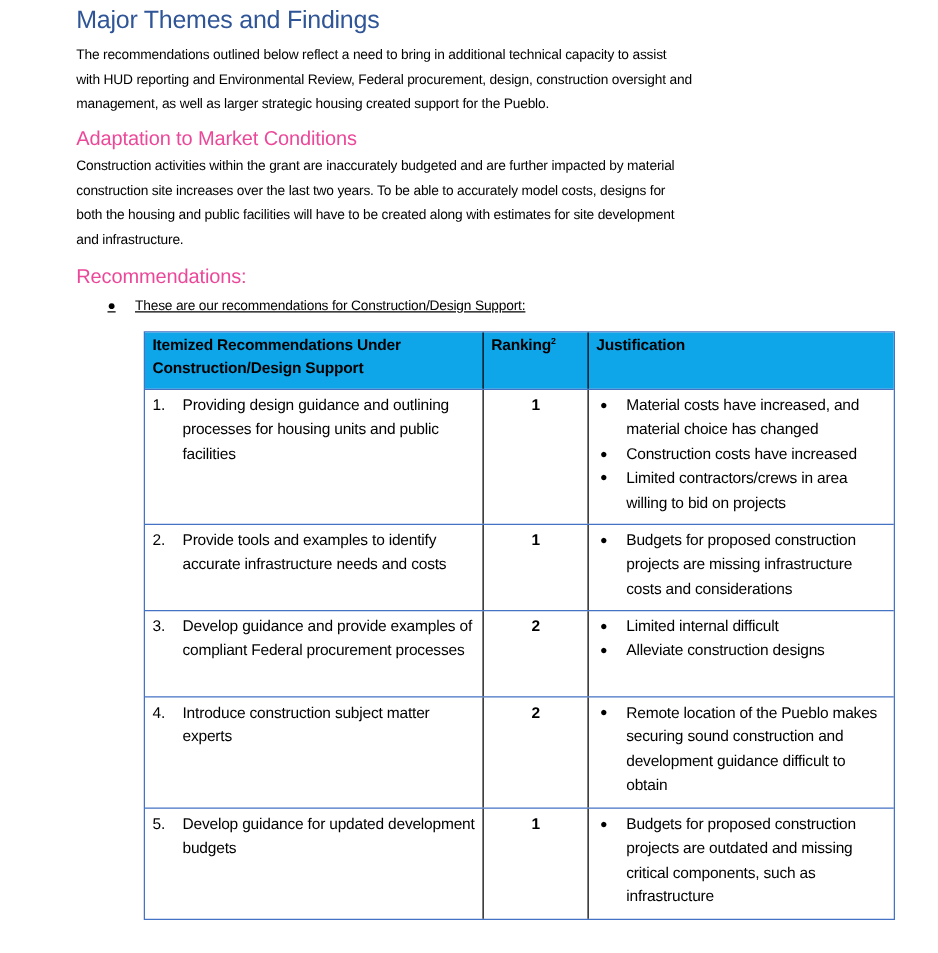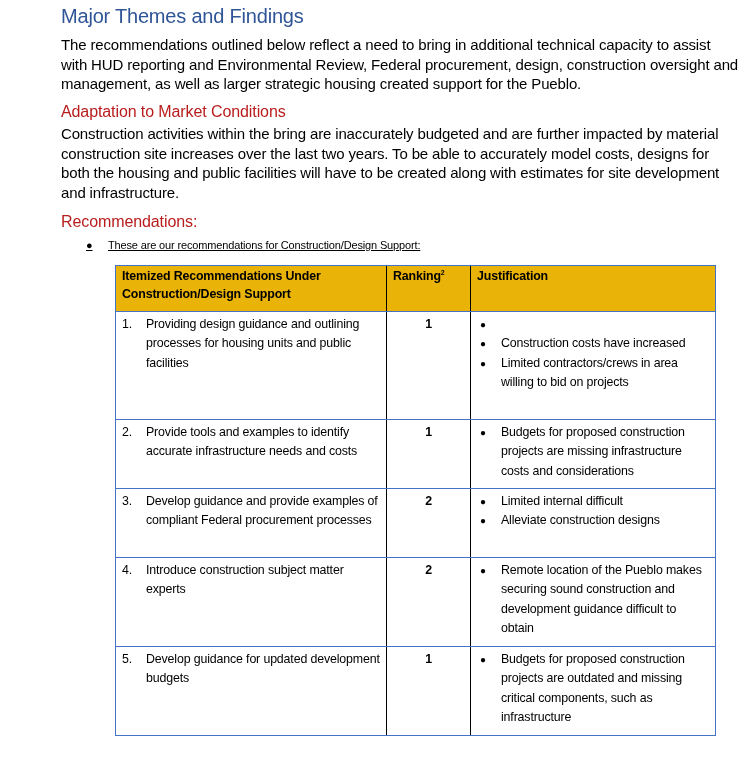--- a/index.html
+++ b/index.html
@@ -28,29 +28,29 @@
     top: 5px;
     font-size: 20px;
     color: #2F5597;
     white-space: nowrap;
     letter-spacing: -0.2px;
   }
   .h2 {
     position: absolute;
     left: 61px;
     font-size: 16px;
-    color: #b91c1c;
+    color: #ec4899;
     white-space: nowrap;
     letter-spacing: -0.1px;
   }
   .para {
     position: absolute;
     left: 61px;
     width: 640px;
-    font-size: 15px;
+    font-size: 11px;
     line-height: 19.6px;
     color: #000;
     letter-spacing: -0.15px;
   }
   .para .ln {
     display: block;
     white-space: nowrap;
   }
   .intro-bullet {
     position: absolute;
@@ -75,21 +75,21 @@
     border: 1.4px solid #4472C4;
     box-sizing: border-box;
   }
   .row {
     display: flex;
     border-top: 1.2px solid #4472C4;
     box-sizing: border-box;
   }
   .row:first-child { border-top: none; }
   .row.header {
-    background: #eab308;
+    background: #0ea5e9;
   }
   .cell {
     box-sizing: border-box;
     font-size: 12.4px;
     line-height: 19.4px;
     letter-spacing: -0.15px;
   }
   .c1 { width: 270px; padding: 3px 6px 0 6px; }
   .c2 { width: 84px; border-left: 1.2px solid #000; padding: 3px 6px 0 6px; text-align: center; }
   .c3 { flex: 1; border-left: 1.2px solid #000; padding: 3px 4px 0 6px; }
@@ -134,21 +134,21 @@
 
   <div class="para" style="top:35px;">
     <span class="ln">The recommendations outlined below reflect a need to bring in additional technical capacity to assist</span>
     <span class="ln">with HUD reporting and Environmental Review, Federal procurement, design, construction oversight and</span>
     <span class="ln">management, as well as larger strategic housing created support for the Pueblo.</span>
   </div>
 
   <div class="h2" style="top:103px;">Adaptation to Market Conditions</div>
 
   <div class="para" style="top:124px;">
-    <span class="ln">Construction activities within the bring are inaccurately budgeted and are further impacted by material</span>
+    <span class="ln">Construction activities within the grant are inaccurately budgeted and are further impacted by material</span>
     <span class="ln">construction site increases over the last two years. To be able to accurately model costs, designs for</span>
     <span class="ln">both the housing and public facilities will have to be created along with estimates for site development</span>
     <span class="ln">and infrastructure.</span>
   </div>
 
   <div class="h2" style="top:213px;">Recommendations:</div>
 
   <div class="intro-bullet">
     <span class="dot">●</span><span>These are our recommendations for Construction/Design Support:</span>
   </div>
@@ -165,20 +165,21 @@
       <div class="cell c1">
         <div class="num-item">
           <span class="num">1.</span>
           <span class="txt">Providing design guidance and outlining processes for housing units and public facilities</span>
         </div>
       </div>
       <div class="cell c2 rank">1</div>
       <div class="cell c3">
         <div class="bul">
             <span class="b">●</span>
+            <span class="t">Material costs have increased, and material choice has changed</span>
           </div>
         <div class="bul">
             <span class="b">●</span>
             <span class="t">Construction costs have increased</span>
           </div>
         <div class="bul">
             <span class="b">●</span>
             <span class="t">Limited contractors/crews in area willing to bid on projects</span>
           </div>
       </div>

